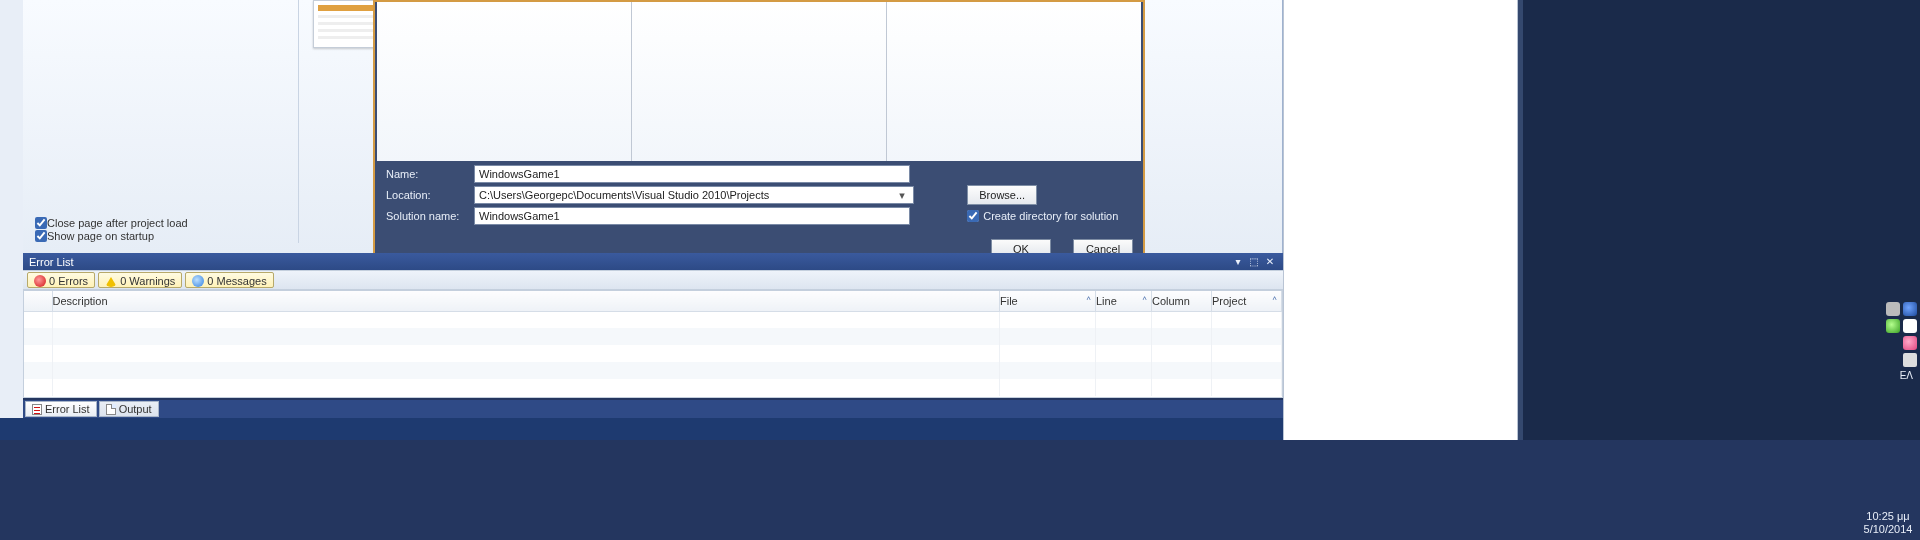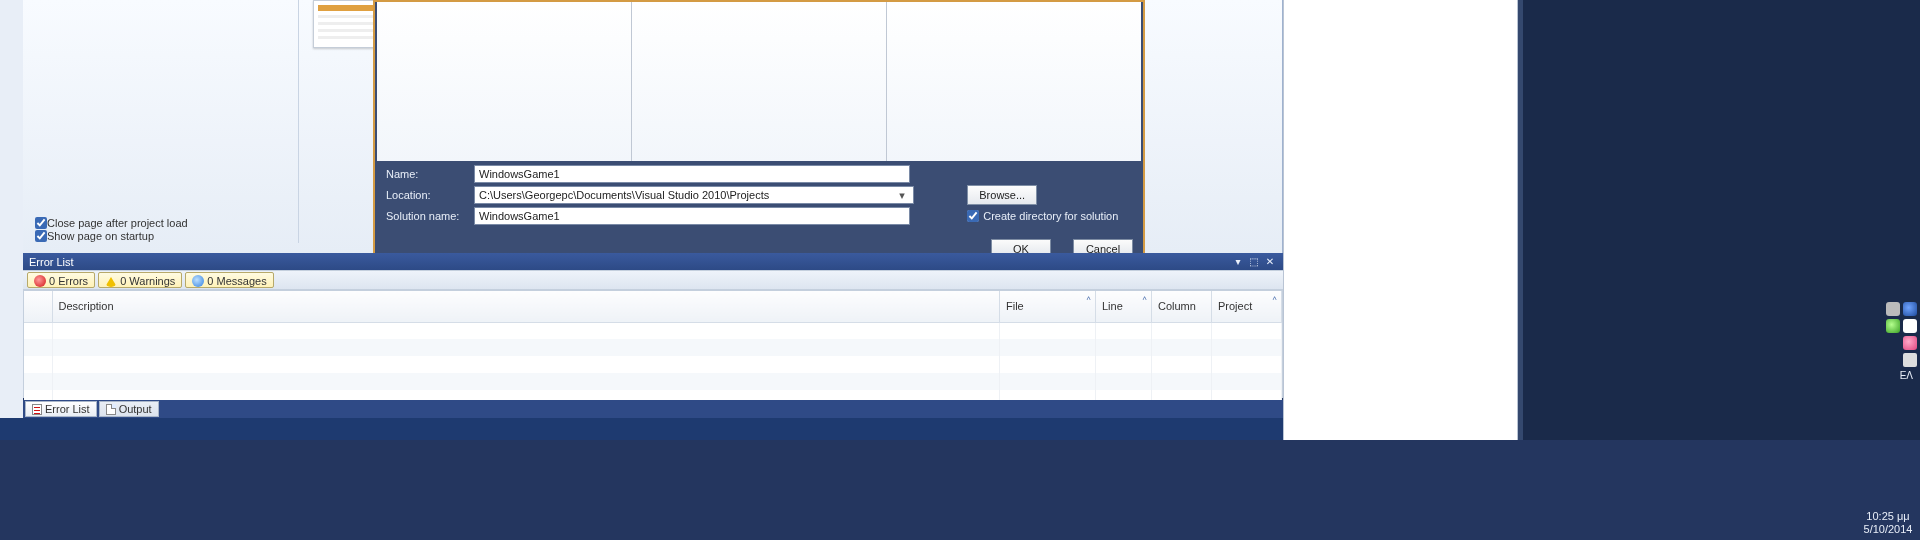--- a/index.html
+++ b/index.html
@@ -43,21 +43,21 @@
 .errlist-title .title-text{flex:1;}
 .errlist-title .winbtn { width:14px; height:12px; color:#eaf0fb; text-align:center; font-size:10px; line-height:12px; margin-left:2px; }
 .errlist-toolbar { position:absolute; left:23px; top:270px; right:637px; height:20px; background:linear-gradient(#eef3fa,#dde5f0); border-top:1px solid #c4cfdd; border-bottom:1px solid #c4cfdd; display:flex; align-items:center; padding:0 4px; gap:3px;}
 .pill { display:flex; align-items:flex-end; gap:3px; height:16px; padding:0 6px; border:1px solid #b7a96a; background:linear-gradient(#fffbe2,#fff2b8); border-radius:2px; color:#333;}
 .pill .ic { width:12px;height:12px; display:inline-block; border-radius:6px;}
 .ic-err{background:radial-gradient(circle at 40% 40%, #ff9a9a, #d11313);} 
 .ic-warn{width:0;height:0;border-left:6px solid transparent;border-right:6px solid transparent;border-bottom:10px solid #f0c000;border-radius:0;}
 .ic-info{background:radial-gradient(circle at 40% 40%, #bde0ff, #2f7fe0);}
 .errlist-grid { position:absolute; left:23px; top:290px; right:637px; height:108px; background:#fff; border:1px solid #c4cfdd; }
 .errlist-grid table { width:100%; border-collapse:collapse; }
-.errlist-grid th { text-align:left; font-weight:normal; height:31px; padding:0 6px; background:linear-gradient(#fdfdfe,#eef2f7); border-right:1px solid #d5dde7; border-bottom:1px solid #d5dde7; position:relative; color:#333;}
+.errlist-grid th { text-align:left; font-weight:normal; height:20px; padding:0 0; background:linear-gradient(#fdfdfe,#eef2f7); border-right:1px solid #d5dde7; border-bottom:1px solid #d5dde7; position:relative; color:#333;}
 .errlist-grid th .sort { position:absolute; right:4px; top:3px; font-size:8px; color:#4a6fae; }
 .errlist-grid tbody tr { height:17px; }
 .errlist-grid tbody tr:nth-child(odd){background:#fff;}
 .errlist-grid tbody tr:nth-child(even){background:#f5f8fb;}
 .errlist-grid td { border-right:1px solid #eef1f5; }
 
 
 .bottom-tabs { position:absolute; left:23px; top:400px; right:637px; height:18px; background:#2f4a86; display:flex; align-items:center; padding:0 2px; gap:2px; }
 .bottom-tabs .tab { display:flex; align-items:center; gap:3px; height:16px; padding:0 6px; background:linear-gradient(#fefefe,#e9eef5); border:1px solid #a9b6c9; color:#333; }
 .bottom-tabs .tab.inactive{ background:linear-gradient(#e9eef5,#dce3ee); }

